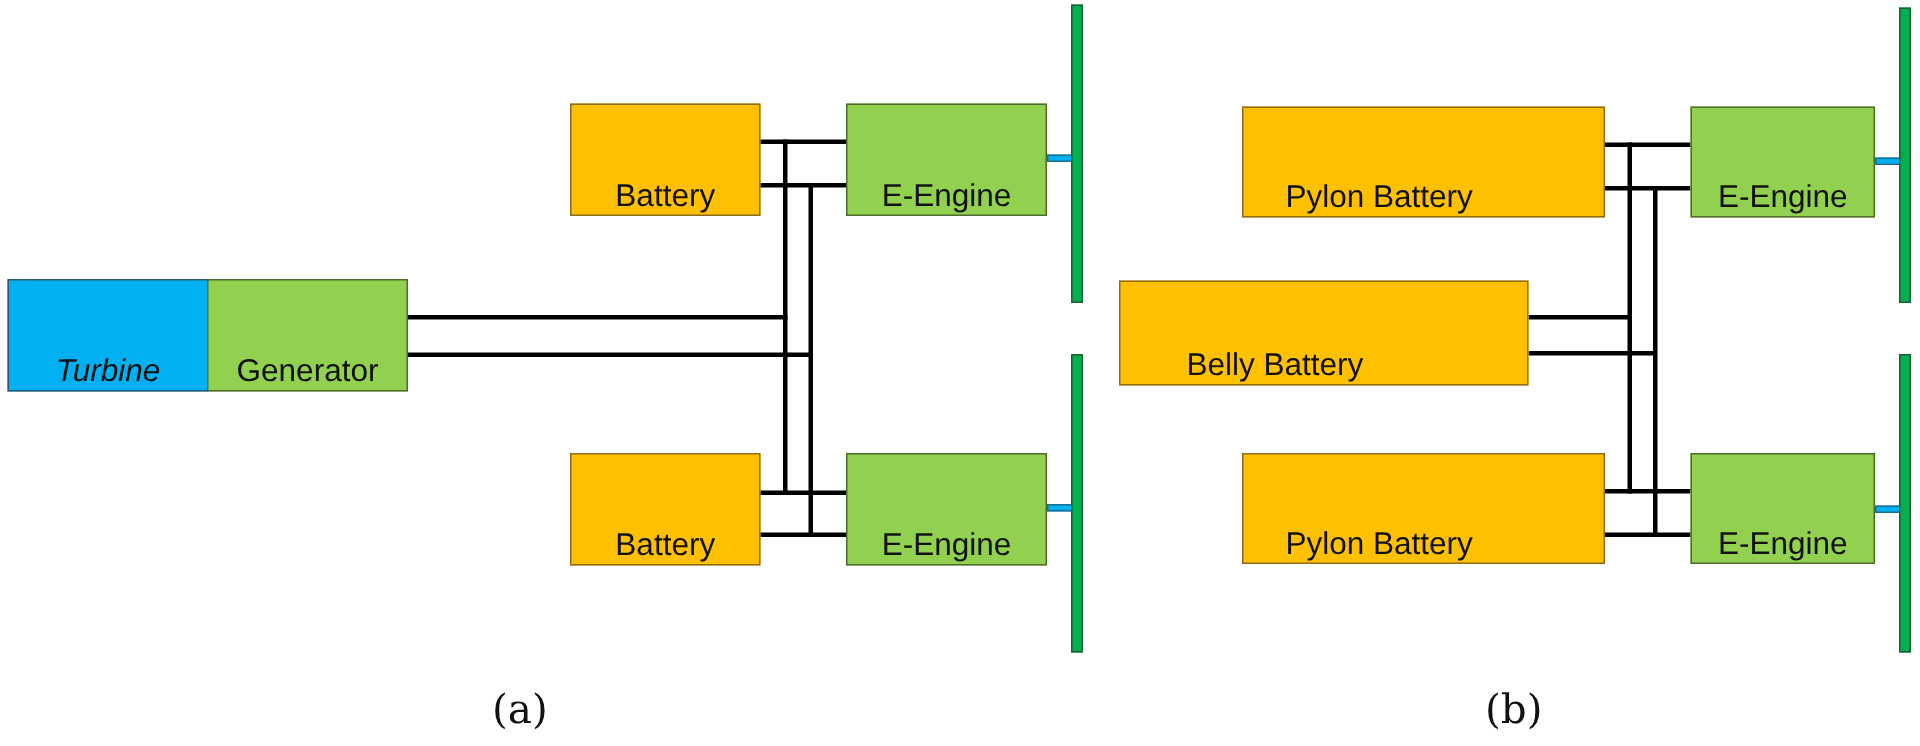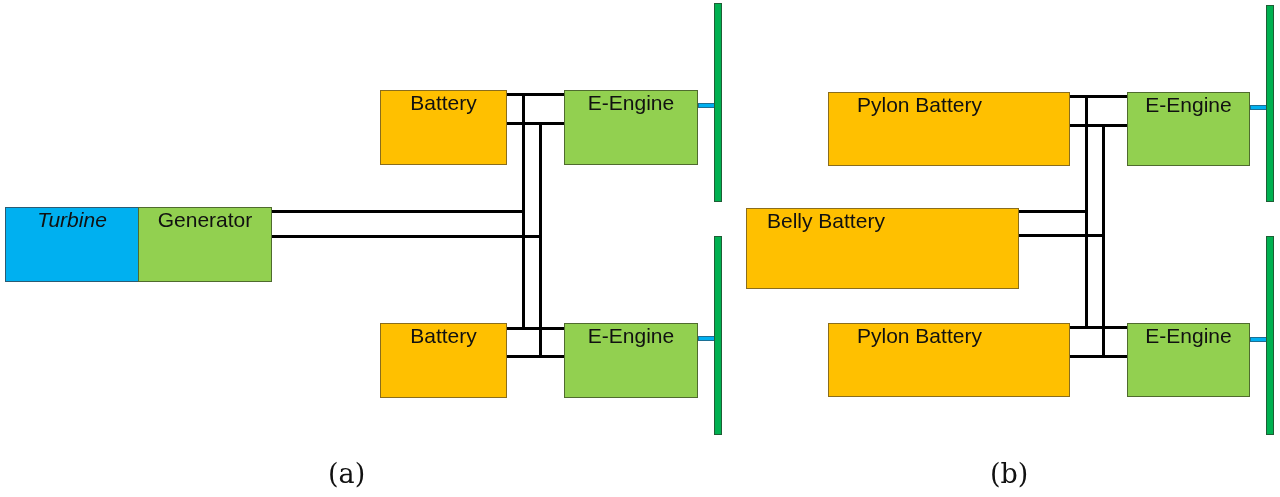--- a/index.html
+++ b/index.html
@@ -1,17 +1,17 @@
 <!DOCTYPE html>
 <html><head>
 <meta charset="utf-8">
 <style>
   html, body { margin:0; padding:0; background:#ffffff; }
   body { width:1280px; height:497px; position:relative; overflow:hidden; font-family:"Liberation Sans", sans-serif; }
-  .box { position:absolute; box-sizing:border-box; border:1.5px solid #6b5a2a; display:flex; align-items:flex-start; font-size:21px; color:#111;margin-top:21px; }
+  .box { position:absolute; box-sizing:border-box; border:1.5px solid #6b5a2a; display:flex; align-items:flex-end; font-size:21px; color:#111; }
   .battery { background:#FFC000; border-color:#8a6d1d; }
   .engine { background:#92D050; border-color:#4f6b2e; justify-content:center; }
   .turbine { background:#00B0F0; border-color:#2b5b73; justify-content:center;font-style:italic; }
   .generator { background:#92D050; border-color:#4f6b2e; justify-content:center; }
   .center { justify-content:center; }
   .wire { position:absolute; background:#000; }
   .h { height:3px; }
   .v { width:3px; }
   .prop { position:absolute; width:8px; background:#00B050; border:1px solid #1e5e35; box-sizing:border-box; }
   .shaft { position:absolute; height:5px; background:#00B0F0; border:1px solid #1c6f93; box-sizing:border-box; }
@@ -67,21 +67,21 @@
   <div class="wire h" style="left: 1019px; top: 210px; width: 68px; background: rgb(0, 0, 0);"></div>
   <div class="wire h" style="left: 1019px; top: 234px; width: 84px; background: rgb(0, 0, 0);"></div>
   <div class="wire h" style="left: 1070px; top: 326px; width: 57px; background: rgb(0, 0, 0);"></div>
   <div class="wire h" style="left: 1070px; top: 355px; width: 57px; background: rgb(0, 0, 0);"></div>
   <div class="wire v" style="left: 1085px; top: 95px; height: 234px; background: rgb(0, 0, 0);"></div>
   <div class="wire v" style="left: 1102px; top: 124px; height: 234px; background: rgb(0, 0, 0);"></div>
 
   <div class="box battery" style="left: 828px; top: 71px; width: 242px; height: 74px; padding-left: 28px; background: rgb(255, 192, 0);">
     <span>Pylon Battery</span>
   </div>
-  <div class="box battery" style="left: 746px; top: 187px; width: 273px; height: 81px; padding-left: 20px; background: rgb(255, 192, 0);">
+  <div class="box battery" style="left: 746px; top: 187px; width: 273px; height: 70px; padding-left: 44px; background: rgb(255, 192, 0);">
     <span>Belly Battery</span>
   </div>
   <div class="box battery" style="left: 828px; top: 302px; width: 242px; height: 74px; padding-left: 28px; background: rgb(255, 192, 0);">
     <span>Pylon Battery</span>
   </div>
 
   <div class="box engine" style="left: 1127px; top: 71px; width: 123px; height: 74px; background: rgb(146, 208, 80);">
     <span>E-Engine</span>
   </div>
   <div class="box engine" style="left: 1127px; top: 302px; width: 123px; height: 74px; background: rgb(146, 208, 80);">

